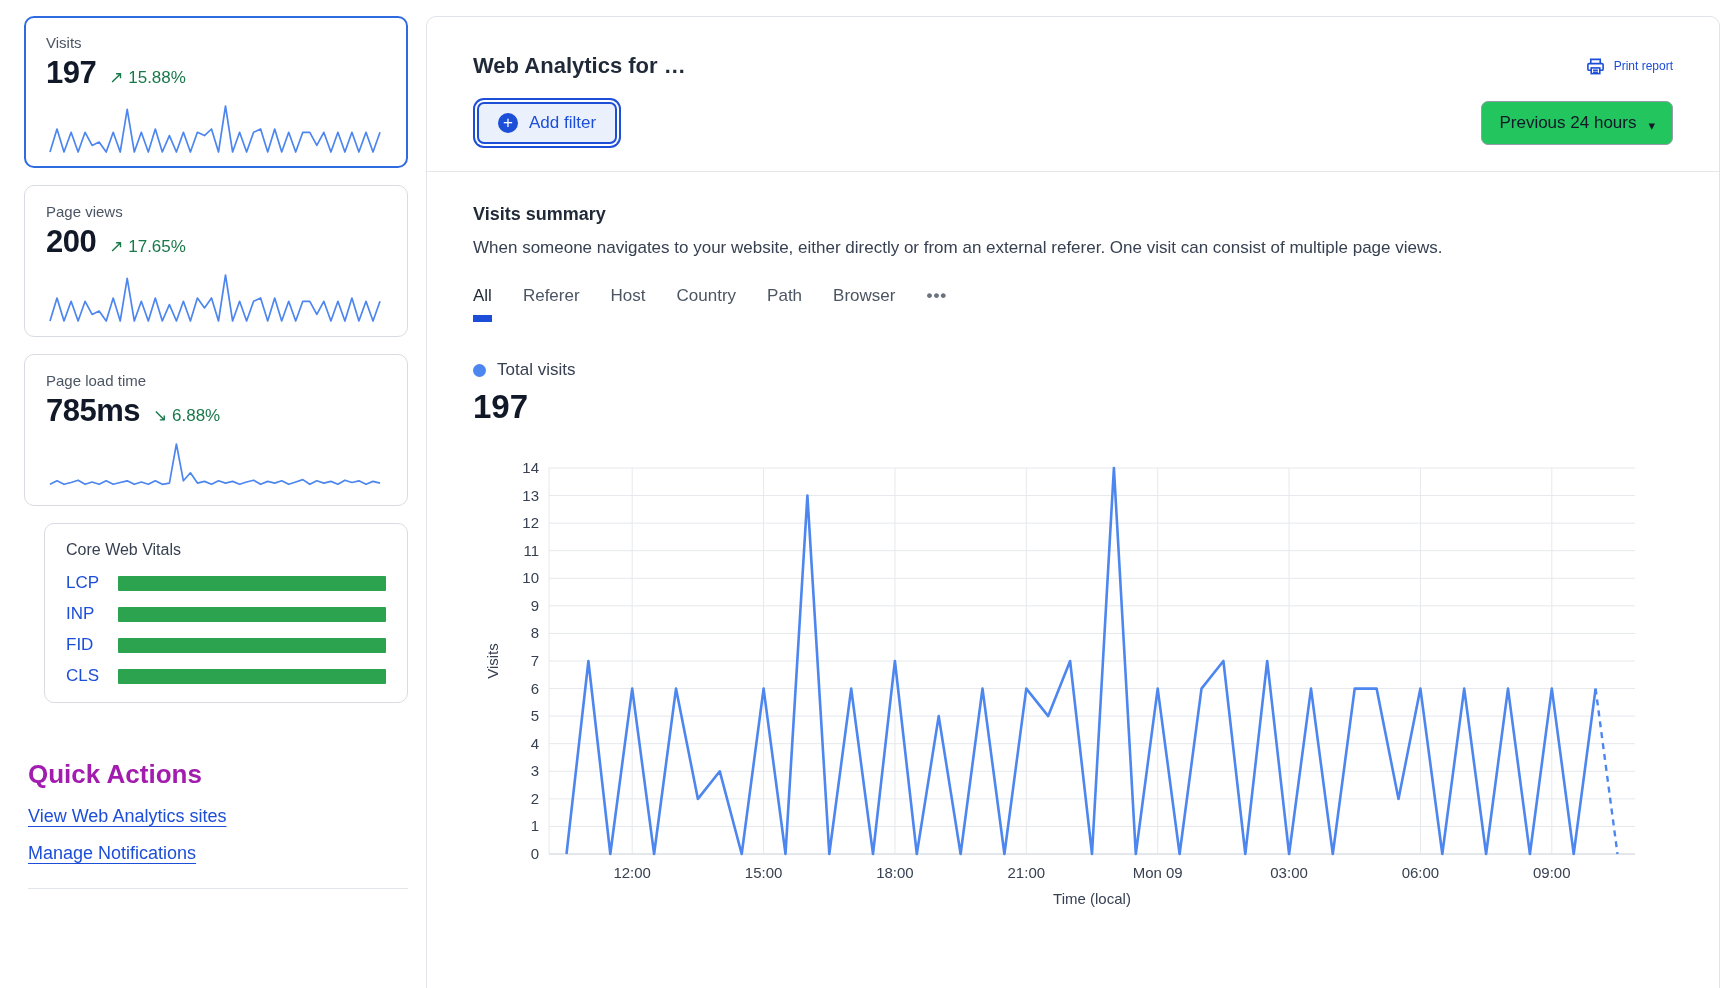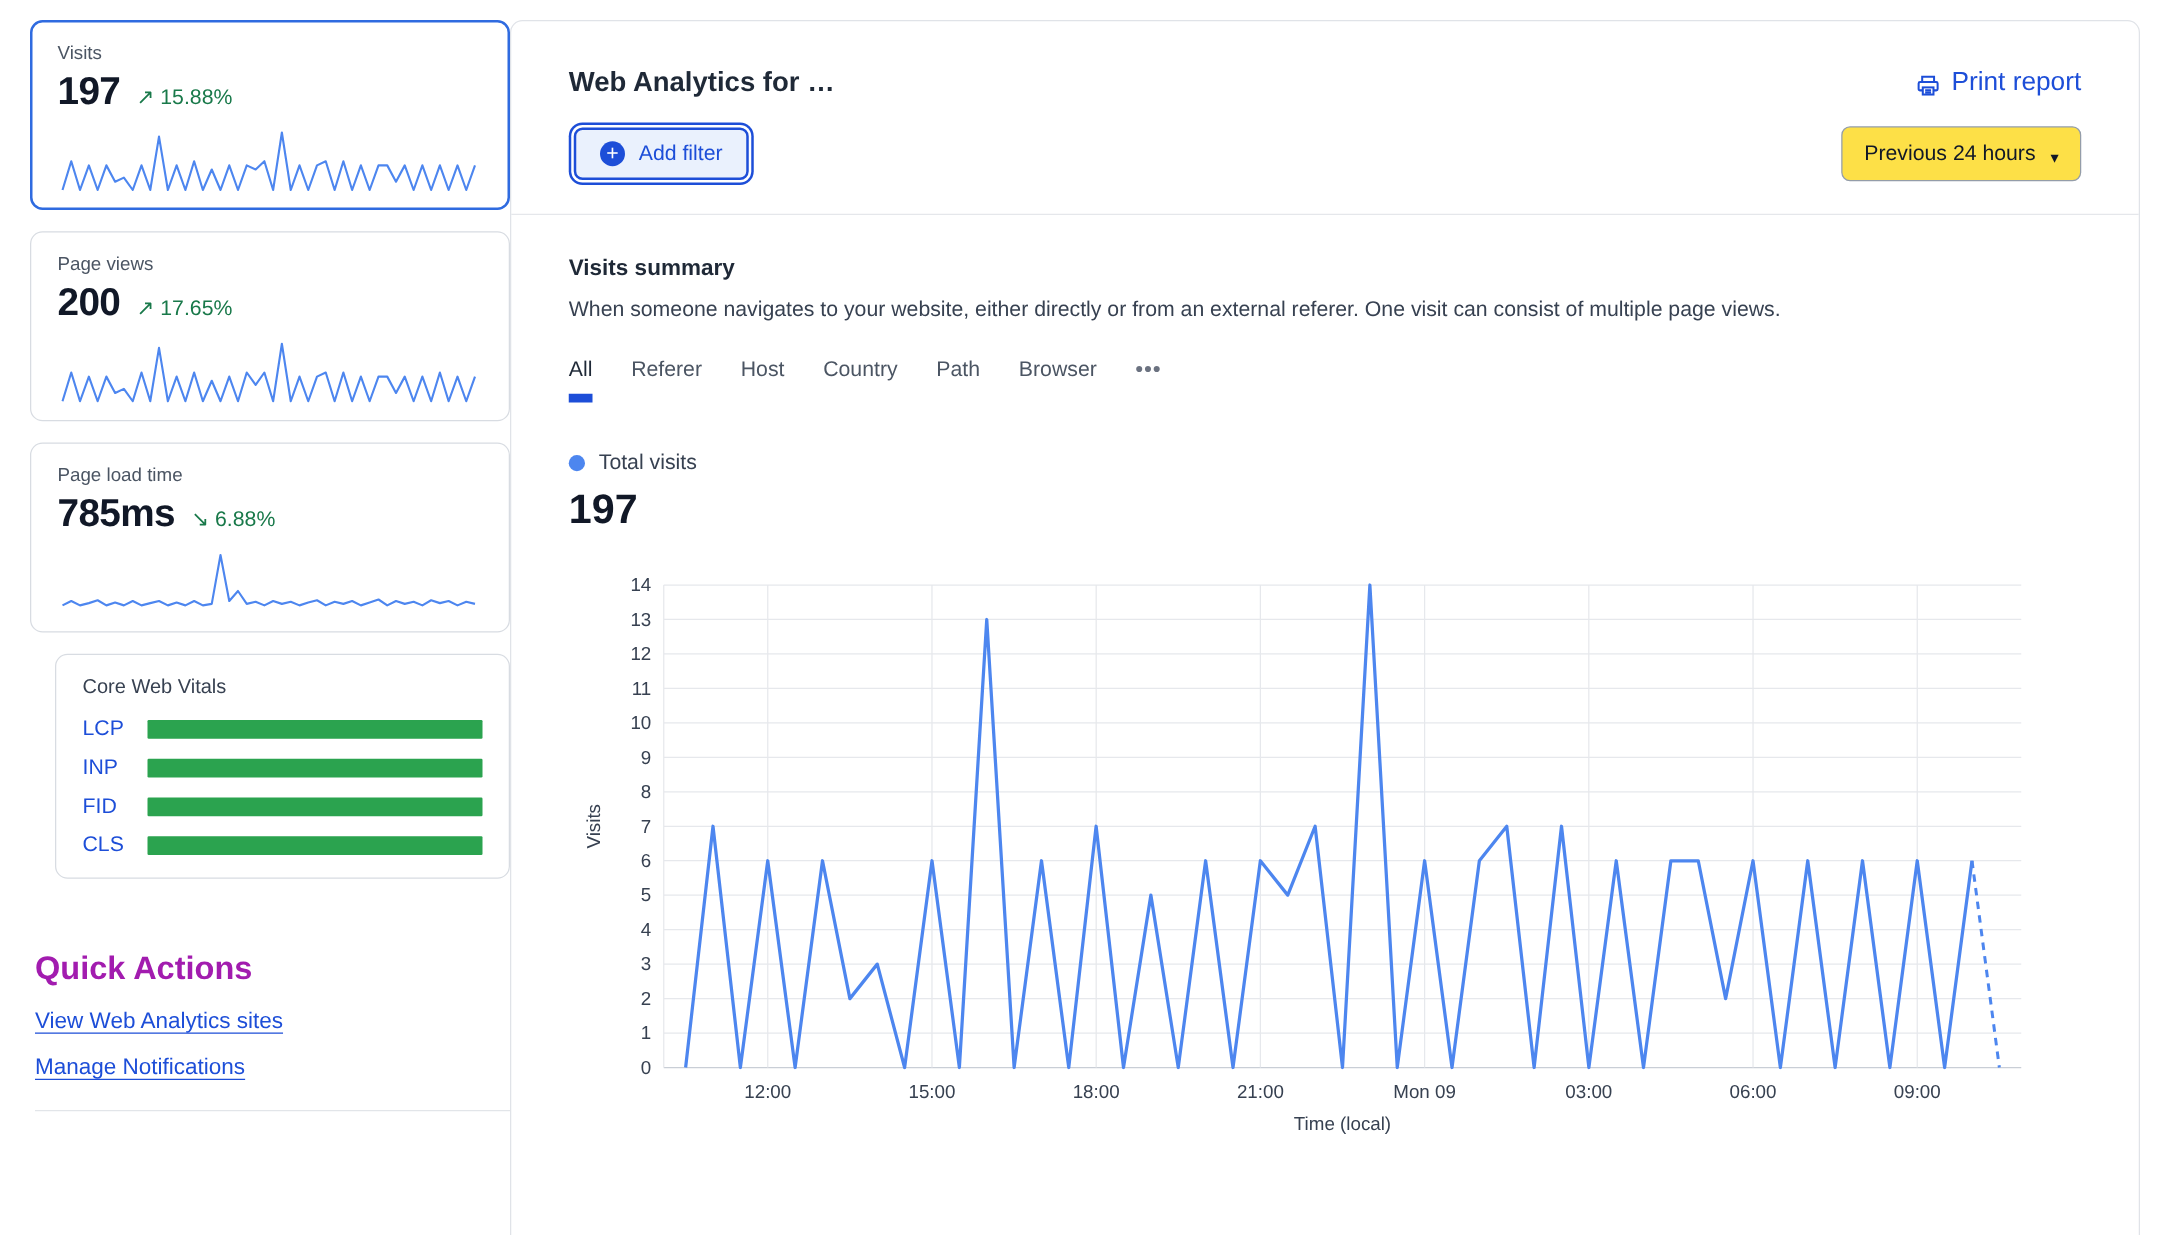--- a/index.html
+++ b/index.html
@@ -1,17 +1,17 @@
 <!DOCTYPE html>
 <html><head>
 <meta charset="utf-8">
 <style>
   * { box-sizing: border-box; }
   html,body { margin:0; padding:0; background:#ffffff; font-family:"Liberation Sans", sans-serif; color:#1f2937; }
-  .page { position:relative; width:1730px; height:988px; overflow:hidden; display:flex; padding:16px 18px 0 24px; }
+  .page { position:relative; width:1730px; height:988px; overflow:hidden; display:flex; gap:18px; padding:16px 18px 0 24px; }
 
   
   .sidebar { width:384px; flex:none; }
   .metric-card { background:#fff; border:1px solid #d8dce2; border-radius:10px; padding:17px 21px 12px; margin-bottom:17px; }
   .metric-card.selected { border:2px solid #2f6be0; padding:16px 20px 11px; }
   .metric-title { font-size:15px; color:#4b5563; }
   .metric-row { display:flex; align-items:baseline; gap:13px; margin-top:4px; }
   .metric-value { font-size:31px; font-weight:700; color:#111827; letter-spacing:-0.5px; }
   .metric-delta { font-size:17px; color:#19794a; }
   .spark { display:block; margin-top:10px; }
@@ -23,28 +23,28 @@
   .cwv-bar { flex:1; height:15px; background:#2ba34f; border-radius:1px; }
 
   .qa-title { font-size:26px; font-weight:700; color:#a21caf; margin:56px 0 6px 4px; }
   .qa-link { display:block; width:max-content; color:#1d4ed8; font-size:18px; text-decoration:underline; text-underline-offset:4px; margin:16px 0 0 4px; cursor:pointer; }
   .qa-divider { border:none; border-top:1px solid #e2e5e9; margin:24px 0 0 4px; }
 
   
   .main-card { flex:1; background:#fff; border:1px solid #e0e3e8; border-radius:10px; height:1600px; }
   .main-header { display:flex; justify-content:space-between; align-items:center; padding:36px 46px 0 46px; }
   .main-title { font-size:22px; font-weight:700; color:#1f2937; }
-  .print-link { display:flex; align-items:flex-end; gap:9px; color:#1d4ed8; font-size:21px; cursor:pointer; }
+  .print-link { display:flex; align-items:center; gap:9px; color:#1d4ed8; font-size:12px; cursor:pointer; }
   .controls-row { display:flex; justify-content:space-between; align-items:center; padding:22px 46px 26px 50px; }
   .add-filter { display:flex; align-items:center; gap:11px; background:#eaf1fd; color:#1d4ed8; font-size:17px;
                 border:2px solid #1d4ed8; border-radius:7px; padding:9px 19px; cursor:pointer;
                 box-shadow:0 0 0 2px #ffffff, 0 0 0 4px #1d4ed8; }
   .plus-icon { width:20px; height:20px; border-radius:50%; background:#1d4ed8; color:#fff; display:flex;
                align-items:center; justify-content:center; font-size:17px; line-height:1; padding-bottom:1px; }
-  .range-btn { display:flex; align-items:flex-end; gap:12px; background:#fde047; border:1px solid #949da9; border-radius:7px;
+  .range-btn { display:flex; align-items:flex-end; gap:12px; background:#22c55e; border:1px solid #949da9; border-radius:7px;
                padding:11px 17px; font-size:17px; color:#111827; cursor:pointer; }
   .caret { font-size:13px; color:#111827; }
   .divider { border:none; border-top:1px solid #e5e7eb; margin:0; }
 
   .section { padding:32px 46px 0 46px; }
   .section-title { font-size:18px; font-weight:700; color:#1f2937; }
   .section-desc { margin-top:13px; font-size:17px; color:#374151; }
   .tabs { display:flex; gap:31px; margin-top:28px; font-size:17px; color:#4b5563; }
   .tab { padding-bottom:9px; cursor:pointer; }
   .tab.active { color:#1f2937; border-bottom:7px solid #1d4ed8; }

